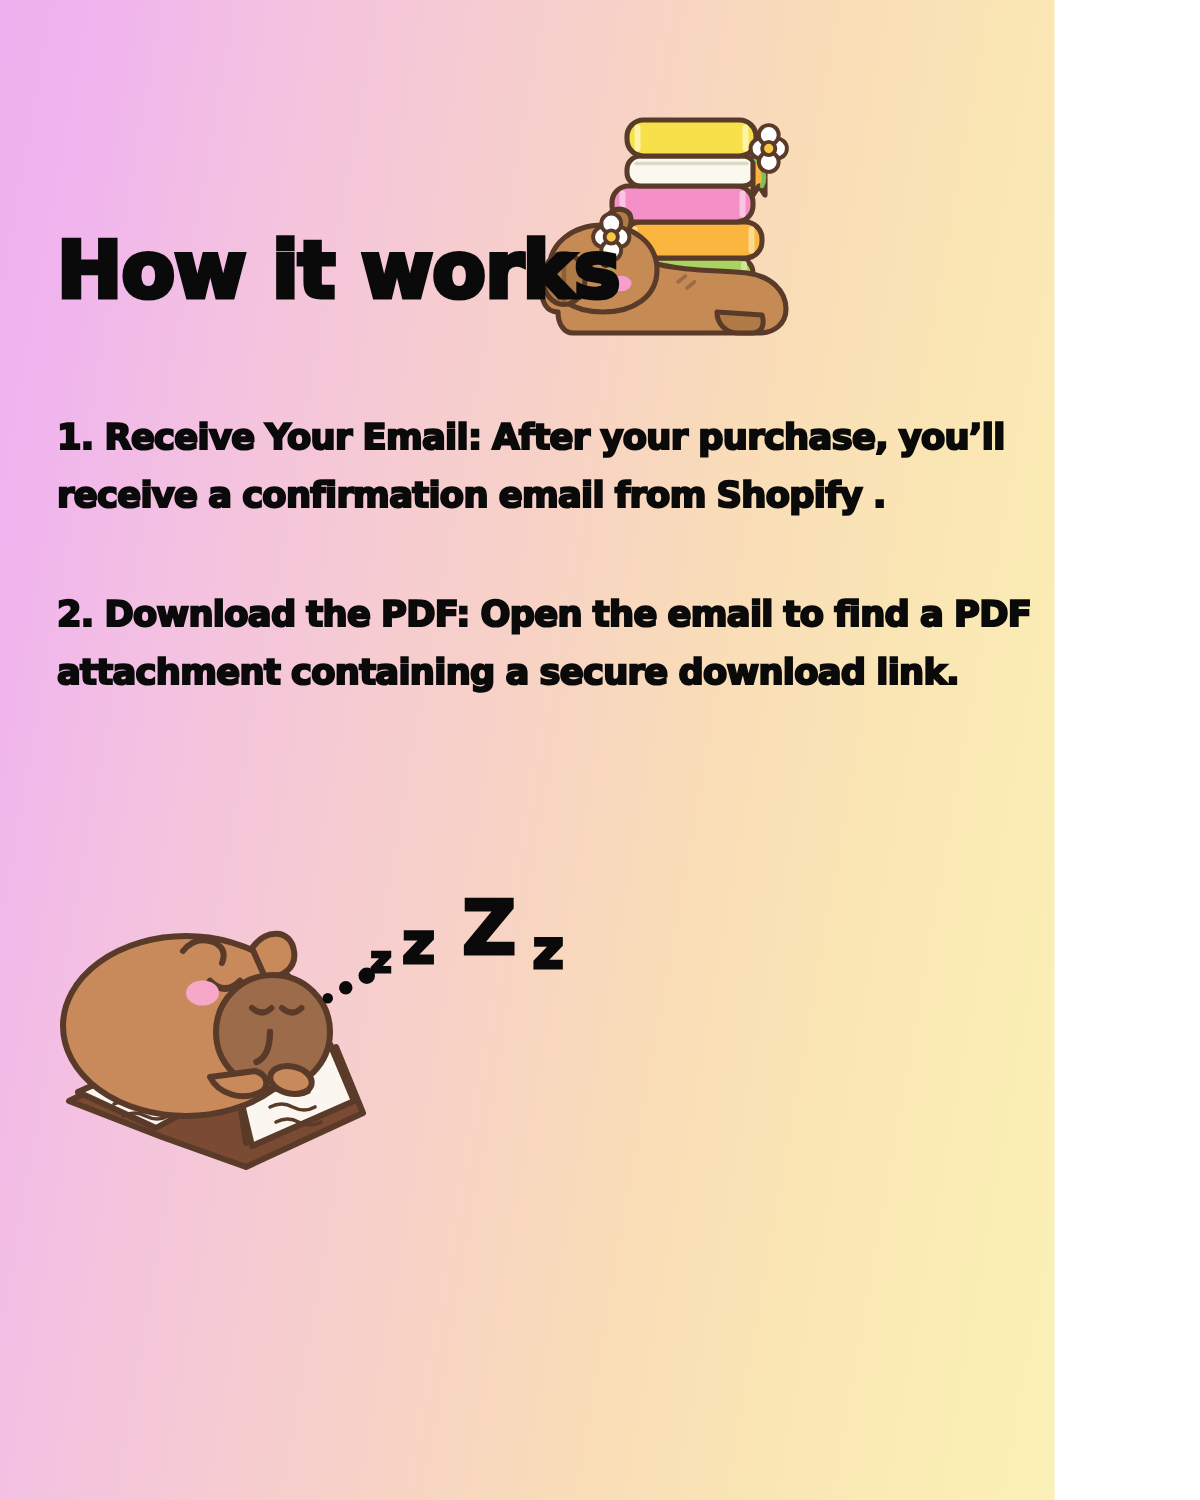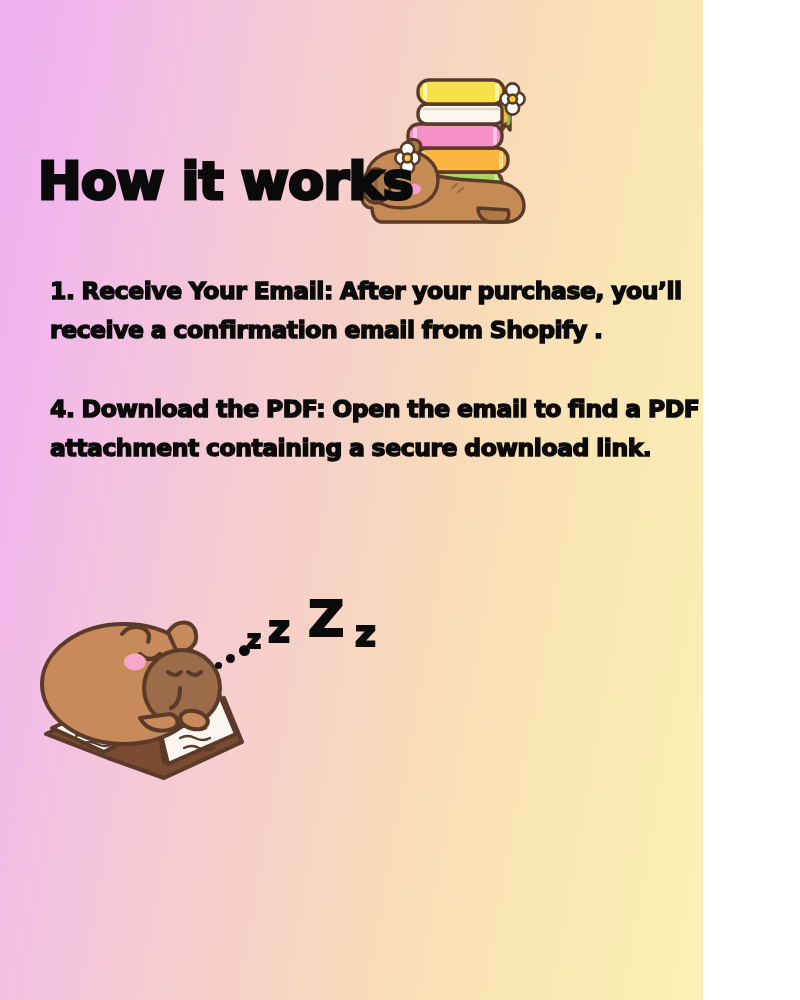--- a/index.html
+++ b/index.html
@@ -56,21 +56,21 @@
   }
 
   
   #steps {
     position: absolute;
     left: 38px;
     top: 272px;
     width: 724px;
   }
   .step {
-    margin: 0 0 40px 12px;
+    margin: 0 0 40px 0;
     font-family: "DejaVu Sans", sans-serif;
     font-weight: 700;
     font-size: 23.5px;
     line-height: 39px;
     letter-spacing: -0.45px;
     color: #0a0a0a;
     -webkit-text-stroke: 1.45px #0a0a0a;
     paint-order: stroke fill;
     word-spacing: -0.5px;
   }
@@ -216,21 +216,21 @@
       </g>
     </svg>
   </div>
 
   <div id="title-row">
     <h1 id="page-title">How it works</h1>
   </div>
 
   <div id="steps">
     <p class="step">1. Receive Your Email: After your purchase, you’ll receive a confirmation email from Shopify .</p>
-    <p class="step">4. Download the PDF: Open the email to find a PDF attachment containing a secure download link.</p>
+    <p class="step">2. Download the PDF: Open the email to find a PDF attachment containing a secure download link.</p>
   </div>
 
   <div id="capy-sleep">
     <svg viewBox="0 0 230 200" width="230" height="200" aria-hidden="true">
       <g stroke="#5a3a28" stroke-width="4" stroke-linejoin="round" stroke-linecap="round">
 
         <g>
 
           <path d="M18 142 L80 112 L132 132 L196 106 L214 150 L136 186 L80 166 Z" fill="#7a4a33"></path>
 

